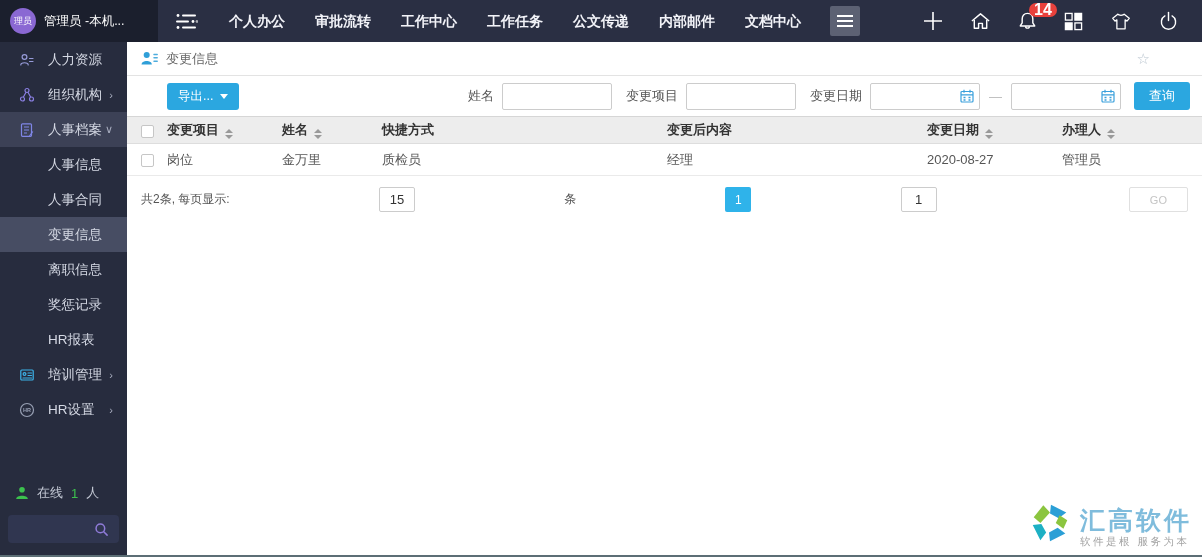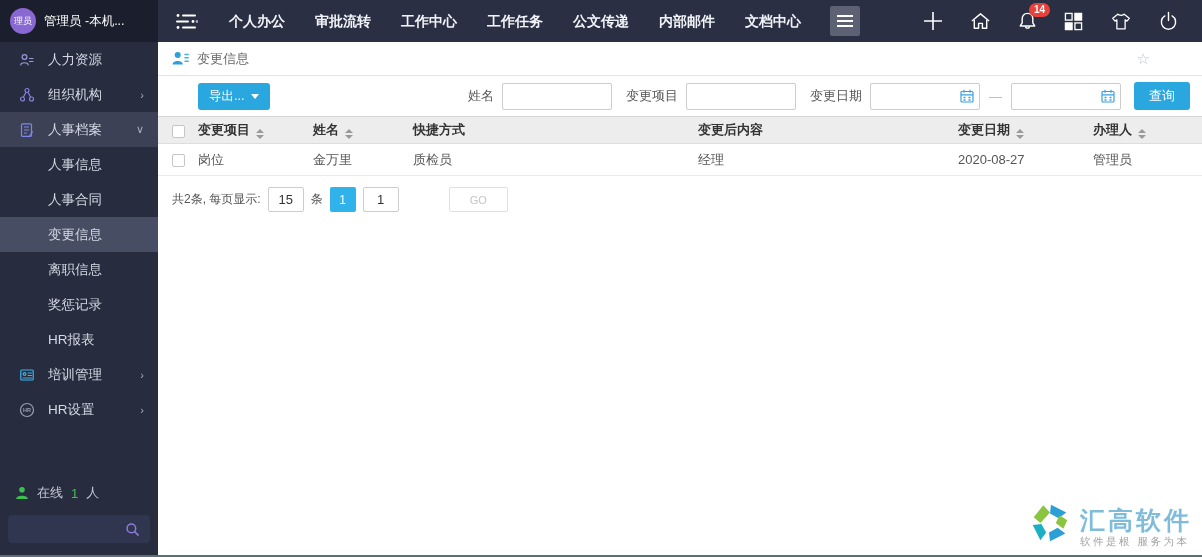--- a/index.html
+++ b/index.html
@@ -13,25 +13,25 @@
   .brand { width:158px; height:56px; background:#1b1f2d; display:flex; align-items:center; gap:8px; padding:0 10px; flex-shrink:0; cursor:pointer; }
   .avatar { width:26px; height:26px; border-radius:50%; background:#8a68d3; color:#fff; font-size:9px; display:flex; align-items:center; justify-content:center; flex-shrink:0; }
   .brand-label { font-size:12.5px; color:#fdfdfd; white-space:nowrap; overflow:hidden; }
   .collapse-btn { margin:0 16px 0 18px; display:flex; align-items:center; cursor:pointer; }
   .topnav { display:flex; align-items:center; }
   .nav-item { padding:0 15px; font-size:14px; font-weight:700; color:#f2f3f8; cursor:pointer; line-height:42px; white-space:nowrap; }
   .hamburger { width:30px; height:30px; background:#5c6173; border-radius:2px; margin-left:14px; display:flex; align-items:center; justify-content:center; cursor:pointer; }
   .top-actions { margin-left:auto; display:flex; align-items:center; gap:27px; padding-right:24px; }
   .action-icon { cursor:pointer; display:flex; align-items:center; }
   .bell-wrap { position:relative; }
-  .badge { position:absolute; top:-8px; left:11px; background:#e8413c; color:#fff; font-size:10px; font-weight:700; border-radius:9px; padding:1px 5px; line-height:12px; }
+  .badge { position:absolute; top:-8px; left:11px; background:#e8413c; color:#fff; font-size:16px; font-weight:700; border-radius:9px; padding:1px 5px; line-height:12px; }
 
   
   .layout { display:flex; height:515px; }
-  .sidebar { width:158px; background:#272c3e; flex-shrink:0; display:flex; flex-direction:column; color:#d5d9e4; }
+  .sidebar { width:127px; background:#272c3e; flex-shrink:0; display:flex; flex-direction:column; color:#d5d9e4; }
   .side-item { height:35px; display:flex; align-items:center; padding:0 14px 0 18px; font-size:13.5px; cursor:pointer; flex-shrink:0; }
   .side-item .ic { width:18px; display:flex; justify-content:center; flex-shrink:0; }
   .side-item .lbl { margin-left:12px; white-space:nowrap; }
   .side-item .arrow { margin-left:auto; font-size:11px; color:#a9aec0; }
   .side-item.parent-active { background:#3c4156; }
   .side-sub { padding-left:48px; }
   .side-sub.selected { background:#474d63; }
   .side-spacer { flex:1; }
   .online { display:flex; align-items:center; gap:8px; padding:0 15px; height:28px; font-size:13px; color:#c3c8d4; flex-shrink:0; }
   .online .count { color:#3cc14e; }
@@ -58,21 +58,21 @@
   thead th { background:#ededed; height:27px; text-align:left; font-weight:700; color:#333;
              border-top:1px solid #d6d6d6; border-bottom:1px solid #ddd; white-space:nowrap; }
   tbody td { height:32px; border-bottom:1px solid #eaeaea; white-space:nowrap; overflow:hidden; }
   .cb-col { text-align:center; }
   .cb { display:inline-block; width:13px; height:13px; border:1px solid #c6c6c6; border-radius:2px; background:#fff; vertical-align:middle; cursor:pointer; }
   .sort-icon { display:inline-flex; flex-direction:column; gap:2px; margin-left:6px; vertical-align:1px; cursor:pointer; }
   .sort-icon i { width:0; height:0; border-left:4px solid transparent; border-right:4px solid transparent; }
   .sort-icon .up { border-bottom:4px solid #9a9a9a; }
   .sort-icon .dn { border-top:4px solid #9a9a9a; }
 
-  .pagination { display:flex; align-items:center; justify-content:flex-start; gap:7px; padding:11px 14px; font-size:12px; color:#555; }
+  .pagination { display:flex; align-items:center; justify-content:space-between; gap:7px; padding:11px 14px; font-size:12px; color:#555; }
   .pg-input { width:36px; height:25px; border:1px solid #ccc; border-radius:2px; text-align:center; font-size:13px; color:#333; font-family:inherit; }
   .pg-current { min-width:26px; height:25px; background:#2fb3ea; color:#fff; display:flex; align-items:center; justify-content:center; border-radius:2px; font-size:12px; cursor:pointer; padding:0 6px; }
   .pg-go { height:25px; border:1px solid #e0e0e0; background:#fff; color:#c4c4c4; font-size:11px; padding:0 20px; border-radius:2px; cursor:pointer; font-family:inherit;margin-left:43px; }
 
   .footer-logo { position:absolute; right:10px; bottom:8px; display:flex; align-items:center; gap:7px; }
   .logo-text .cn { font-size:25px; color:#7fbcdc; letter-spacing:3px; font-weight:700; line-height:1.05;margin-top:10px; }
   .logo-text .slogan { font-size:10.5px; color:#a3a3a3; letter-spacing:2.5px; margin-top:2px; }
 </style>
 </head>
 <body>

